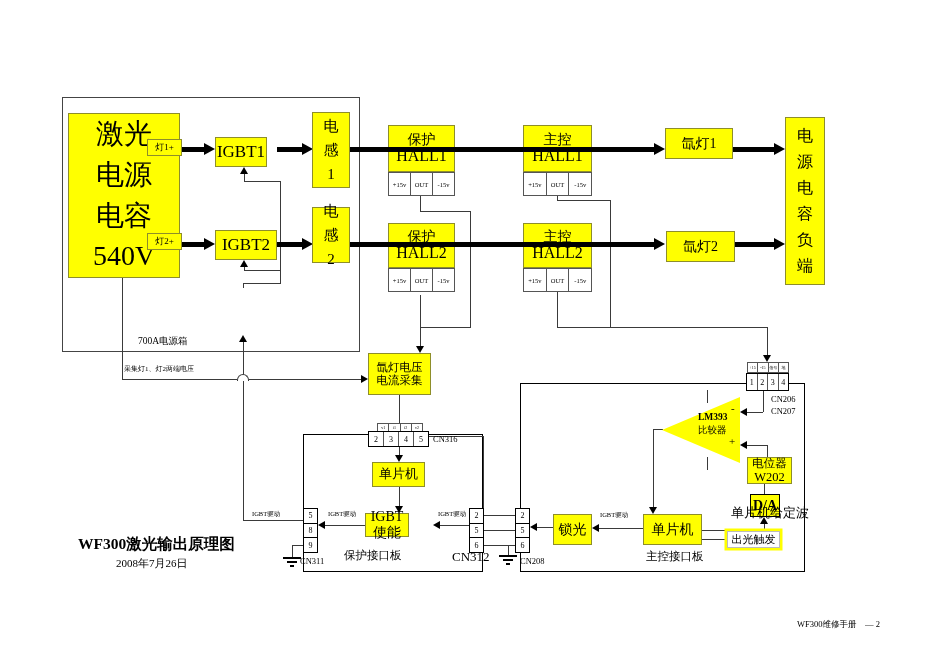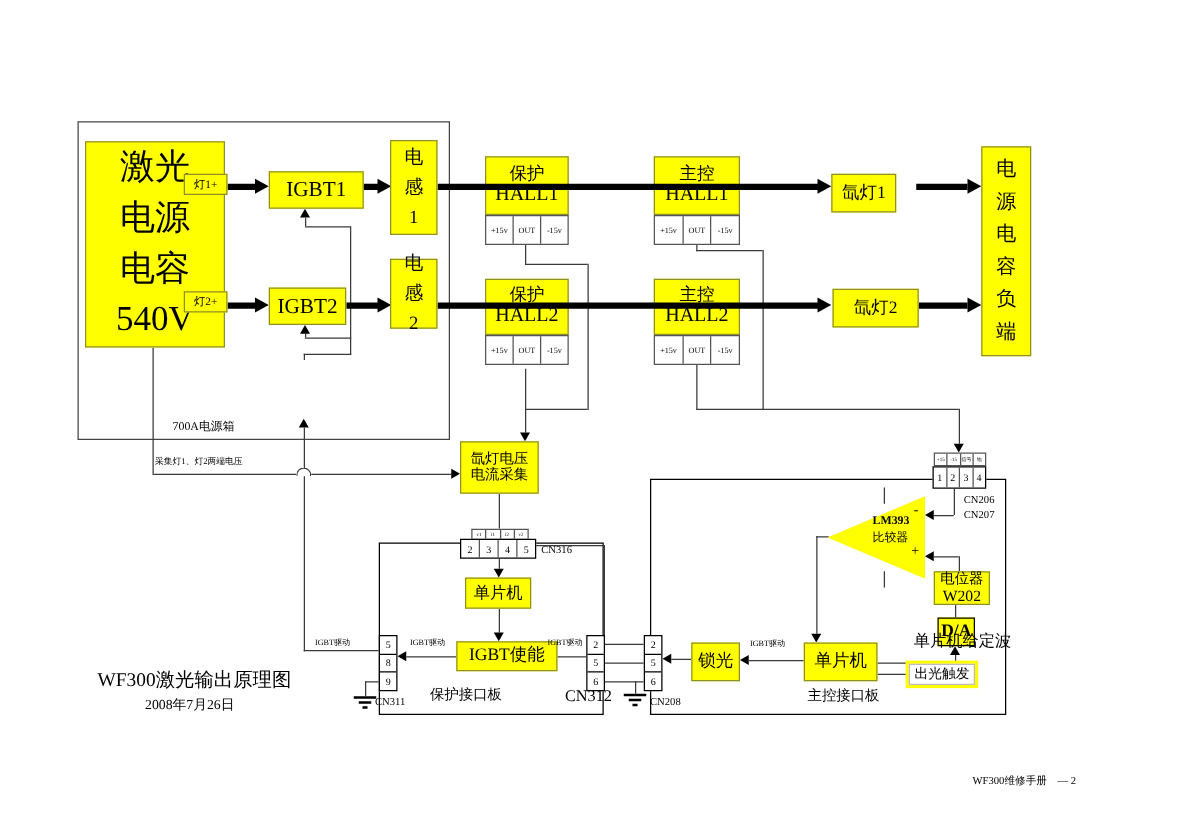--- a/index.html
+++ b/index.html
@@ -206,36 +206,36 @@
     <div>电容</div>
     <div>540V</div>
   </div>
   <div class="bx" style="left:147px;top:139px;width:35px;height:17px;font-size:9px">
       <div>灯1+</div>
     </div>
   <div class="bx" style="left:147px;top:233px;width:35px;height:17px;font-size:9px">
       <div>灯2+</div>
     </div>
 
-  <div class="bx" style="left:215px;top:137px;width:76px;height:30px;font-size:17px">
+  <div class="bx" style="left:215px;top:137px;width:52px;height:30px;font-size:17px">
       <div>IGBT1</div>
     </div>
   <div class="bx" style="left:215px;top:230px;width:62px;height:30px;font-size:17px">
       <div>IGBT2</div>
     </div>
 
   <div class="bx" style="left:312px;top:112px;width:38px;height:76px;font-size:15px">
       <div class="vtx" style="width:1.1em">电感1</div>
     </div>
   <div class="bx" style="left:312px;top:207px;width:38px;height:56px;font-size:15px">
       <div class="vtx" style="width:1.1em">电感2</div>
     </div>
 
 
-  <div class="bx" style="left:665px;top:139px;width:52px;height:31px;font-size:14px">
+  <div class="bx" style="left:665px;top:128px;width:68px;height:31px;font-size:14px">
       <div>氙灯1</div>
     </div>
   <div class="bx" style="left:666px;top:231px;width:69px;height:31px;font-size:14px">
       <div>氙灯2</div>
     </div>
 
   <div class="bx" style="left:368px;top:353px;width:63px;height:42px;font-size:11.5px">
     <div>氙灯电压</div>
     <div>电流采集</div>
   </div>
@@ -254,21 +254,21 @@
     <span>2</span>
       <span>3</span>
       <span>4</span>
       <span>5</span>
   </div>
   <div class="lb" style="left:433px;top:434px;font-size:8.5px">CN316</div>
 
   <div class="bx" style="left:372px;top:462px;width:53px;height:25px;font-size:13px">
       <div>单片机</div>
     </div>
-  <div class="bx" style="left:365px;top:513px;width:81px;height:24px;font-size:14px">
+  <div class="bx" style="left:365px;top:513px;width:44px;height:24px;font-size:14px">
       <div>IGBT使能</div>
     </div>
 
   <div class="pcol" style="left:303px;top:508px;width:15px;height:45px">
     <span>5</span>
       <span>8</span>
       <span>9</span>
   </div>
   <div class="lb" style="left:300px;top:556px;font-size:8.5px">CN311</div>
 
@@ -329,17 +329,17 @@
   <div class="lb" style="left:252px;top:510px;font-size:6.5px">IGBT驱动</div>
   <div class="lb" style="left:328px;top:510px;font-size:6.5px">IGBT驱动</div>
   <div class="lb" style="left:438px;top:510px;font-size:6.5px">IGBT驱动</div>
   <div class="lb" style="left:600px;top:511px;font-size:6.5px">IGBT驱动</div>
   <div class="lb" style="left:731px;top:504px;font-size:13px">单片机给定波</div>
 
   <div class="lb" style="left:138px;top:335px;font-size:9.5px">700A电源箱</div>
   <div class="lb" style="left:344px;top:548px;font-size:11.5px">保护接口板</div>
   <div class="lb" style="left:646px;top:549px;font-size:11.5px">主控接口板</div>
 
-  <div class="lb" style="left:78px;top:534px;font-size:15.5px;font-weight:400">WF300激光输出原理图</div>
+  <div class="lb" style="left:78px;top:534px;font-size:15.5px;font-weight:700">WF300激光输出原理图</div>
   <div class="lb" style="left:116px;top:556px;font-size:11px">2008年7月26日</div>
-  <div class="lb" style="left:778px;top:619px;font-size:8.5px">WF300维修手册　— 2</div>
+  <div class="lb" style="left:797px;top:619px;font-size:8.5px">WF300维修手册　— 2</div>
 
 </div>
 
 </body></html>

